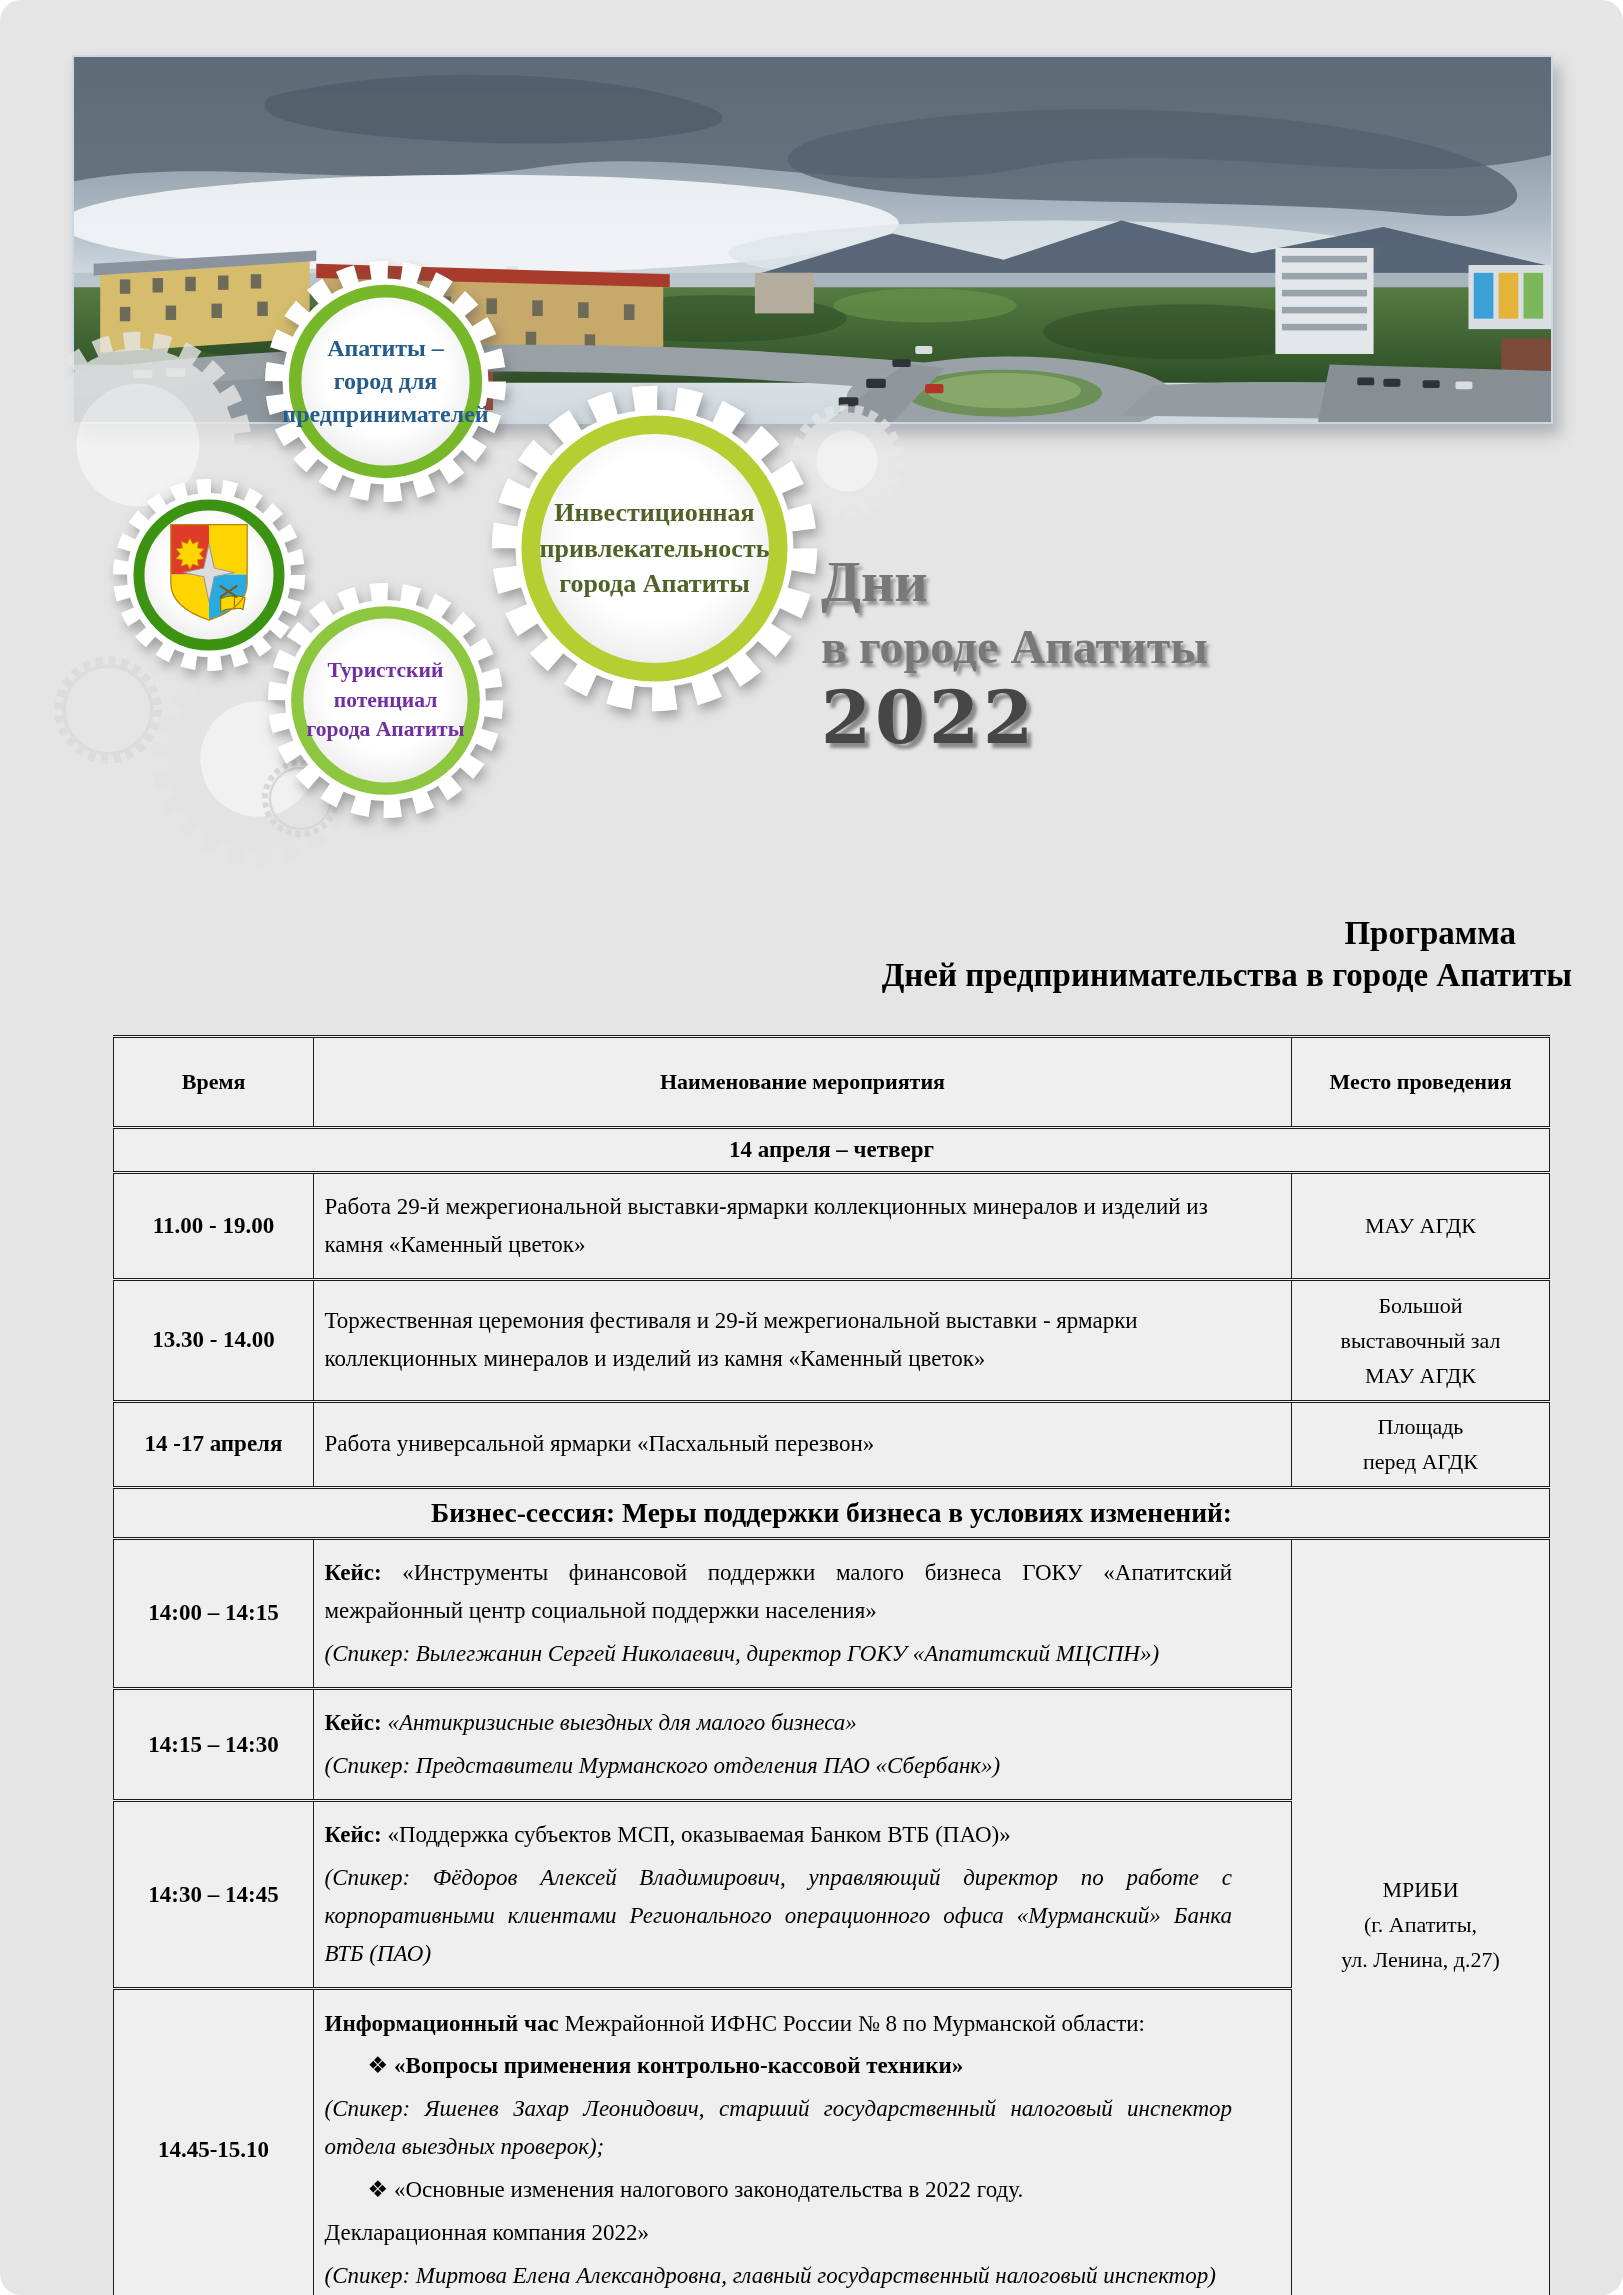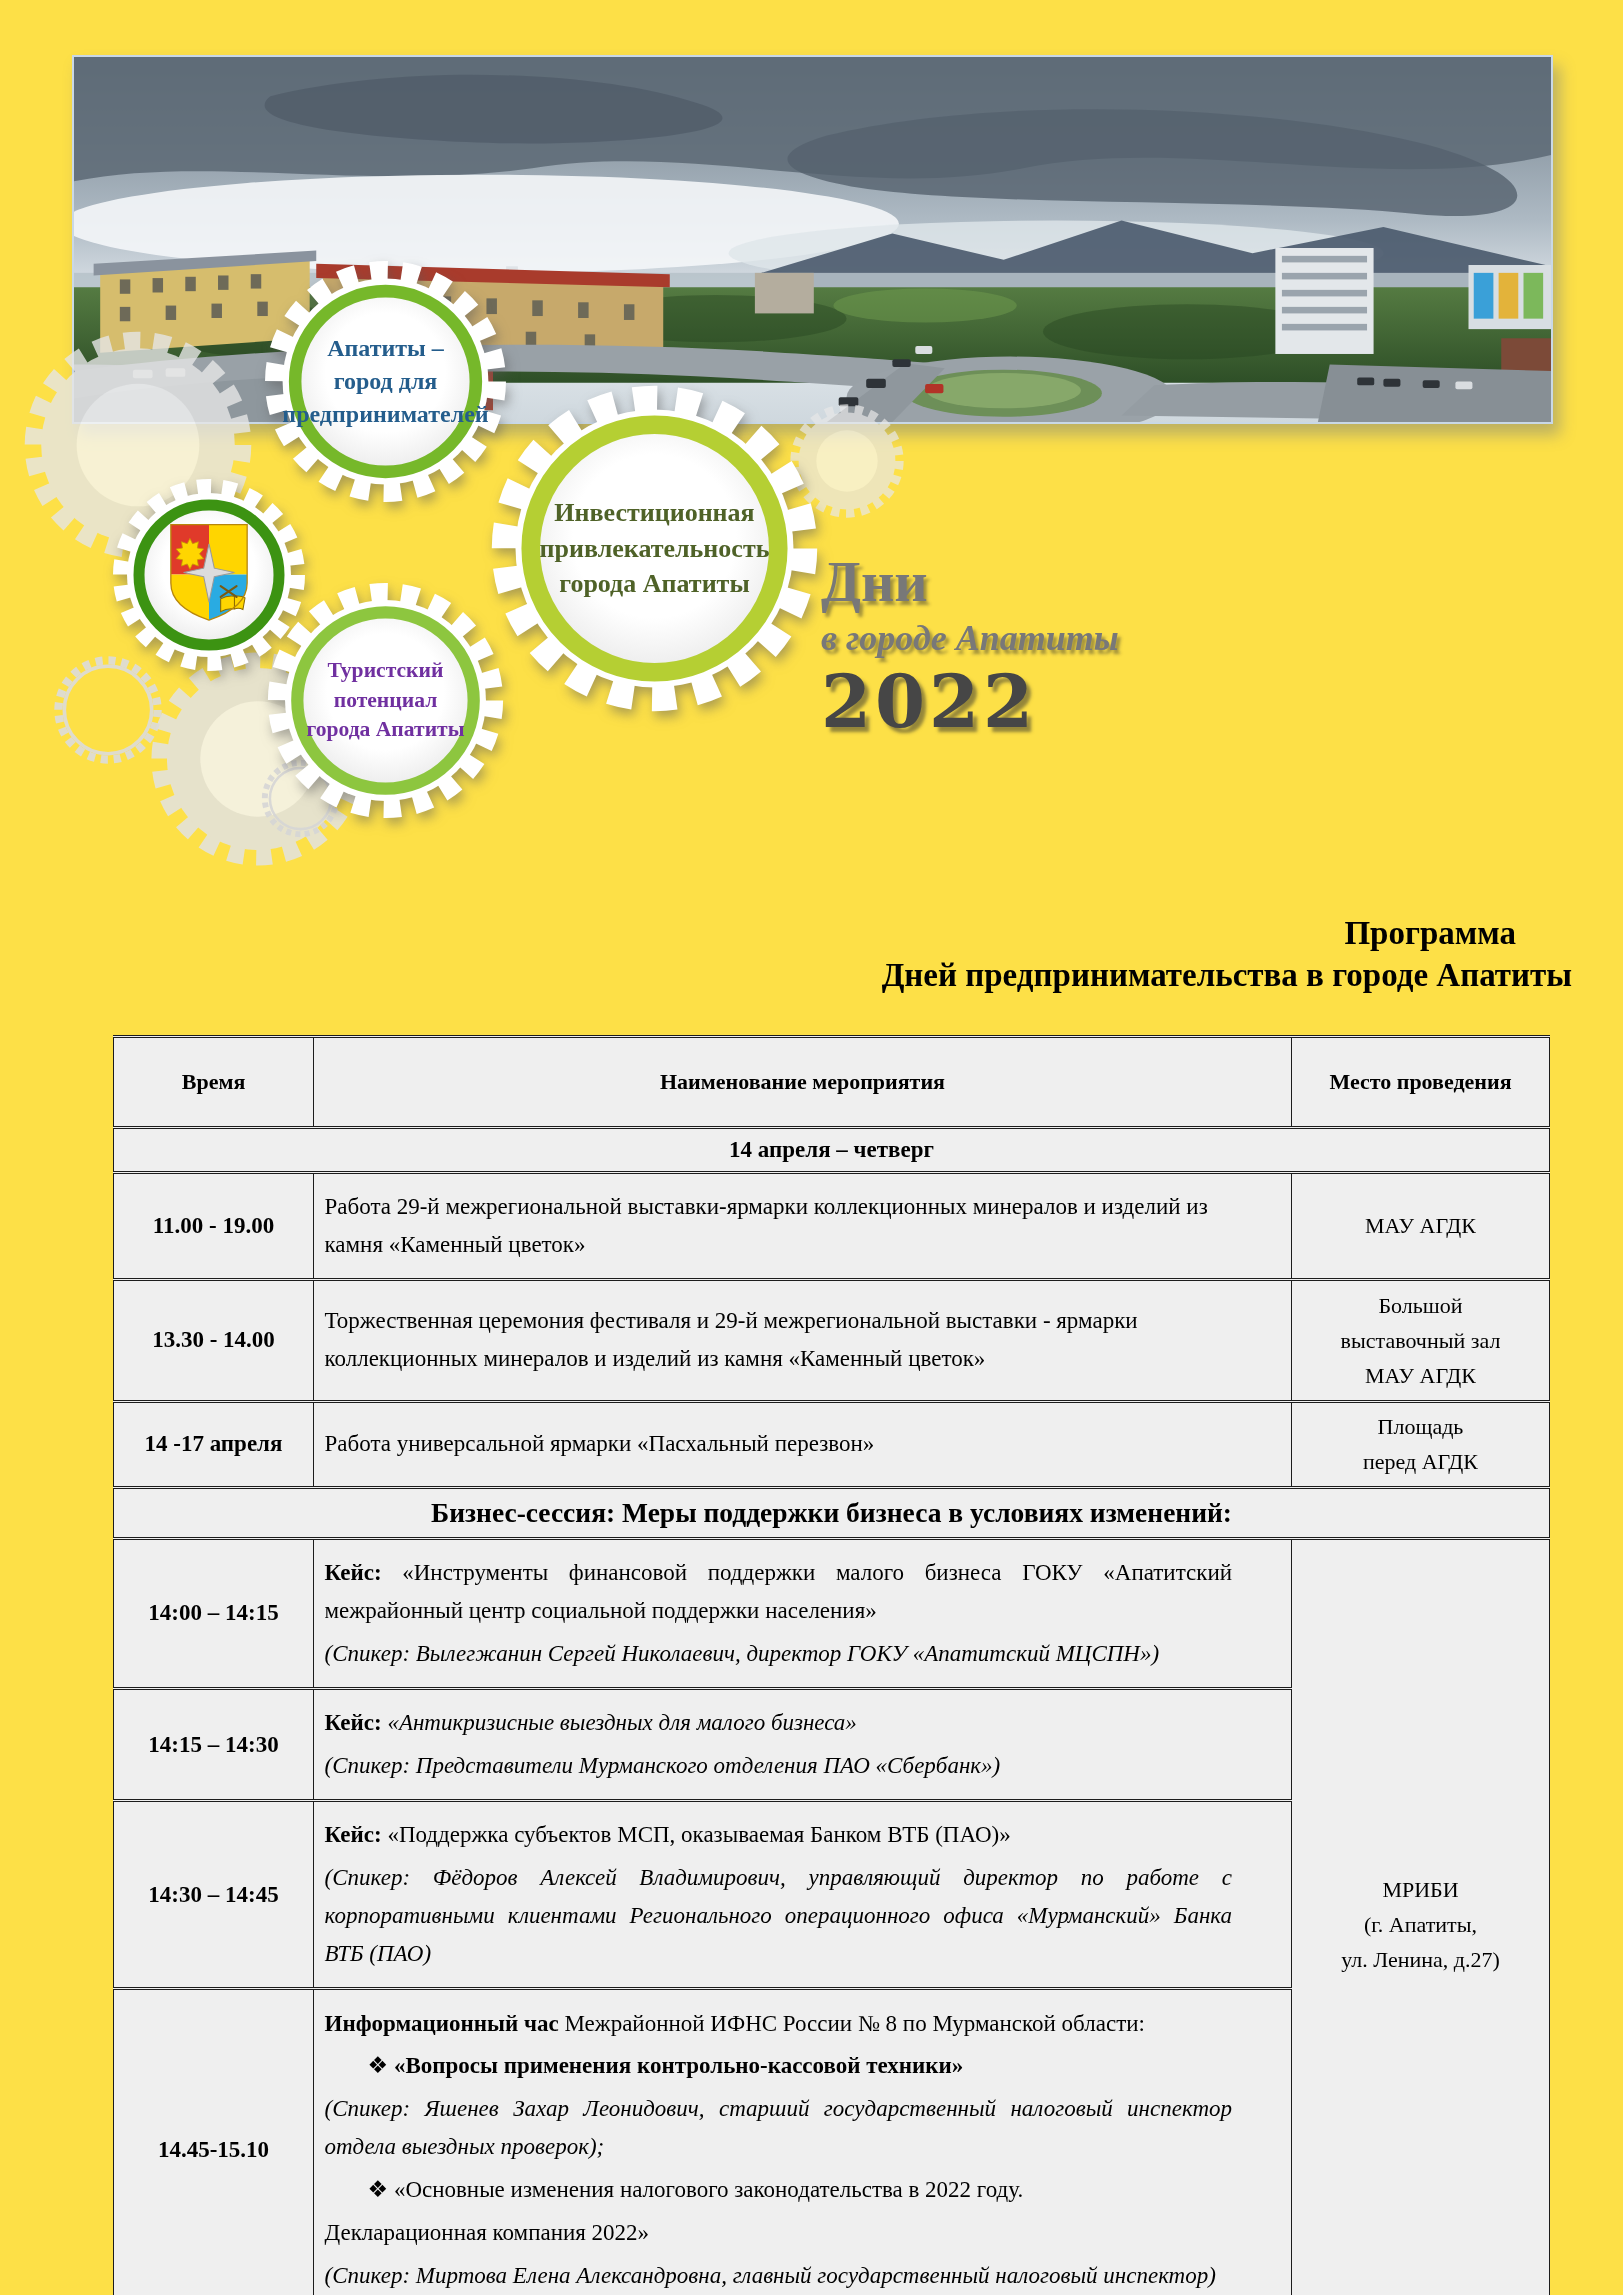--- a/index.html
+++ b/index.html
@@ -1,18 +1,18 @@
 <!DOCTYPE html>
 <html lang="ru" style="font-size:10.5px"><head>
 <meta charset="utf-8">
 <style>
   html,body { margin:0; padding:0; background:#ffffff; }
   .page {
-    position:relative; width:1623px; height:2295px; background:#fde047;
-    font-family:"Liberation Serif","DejaVu Serif",serif; color:#000; overflow:hidden;
+    position:relative; width:1623px; height:2295px; background:#e5e5e5;
+    font-family:"Liberation Serif","DejaVu Serif",serif; color:#000; overflow:hidden;border-radius:21px;
   }
   
   .hero { position:absolute; left:0; top:0; width:1623px; height:913px; }
   .photo {
     position:absolute; left:72px; top:55px; width:1477px; height:365px;
     border:2px solid #c9d8e6; box-shadow:6.5px 10.5px 14.4px rgba(110,120,130,.45);
   }
   .fg { position:absolute; }
   .badge { position:absolute; }
   .badge .gearsvg { position:absolute; left:0; top:0; width:100%; height:100%;
@@ -29,21 +29,21 @@
   #badge-tour   { left:263px; top:578px; width:245px; height:245px; }
   #badge-tour .btext   { color:#7030a0; font-size:21.6px; }
   #badge-coat   { left:109px; top:475px; width:200px; height:200px; }
   .coatwrap { position:absolute; left:50%; top:50%; transform:translate(-50%,-50%); }
   .hero-title {
     position:absolute; left:821px; top:550px; width:752px; text-align:left;
     font-weight:bold; color:#787878; text-shadow:3.3px 3.9px 3.3px rgba(45,45,45,.45);
   }
   .hero-title .t1 { font-size:58px; line-height:1.12; }
   .hero-title .t2 { font-size:52px; line-height:1.30; }
-  .hero-title .t3 { font-size:36px; line-height:1.32;font-style:italic; }
+  .hero-title .t3 { font-size:48px; line-height:1.32; }
   .hero-title .year {
     font-size:72px; line-height:1.12; font-weight:800; color:#464646;
     letter-spacing:3.9px; text-shadow:4.6px 5.2px 3.3px rgba(45,45,45,.5);
     font-family:"DejaVu Serif","Liberation Serif",serif;
   }
   
   .headings { position:absolute; left:0; top:915px; width:1623px;
     text-align:right; padding-right:0; font-weight:bold;margin-left:34px; }
   .headings .h1 { font-size:33px; padding-right:141px; }
   .headings .h2 { font-size:33px; margin-top:5.2px; padding-right:85px;padding-left:48px; }

